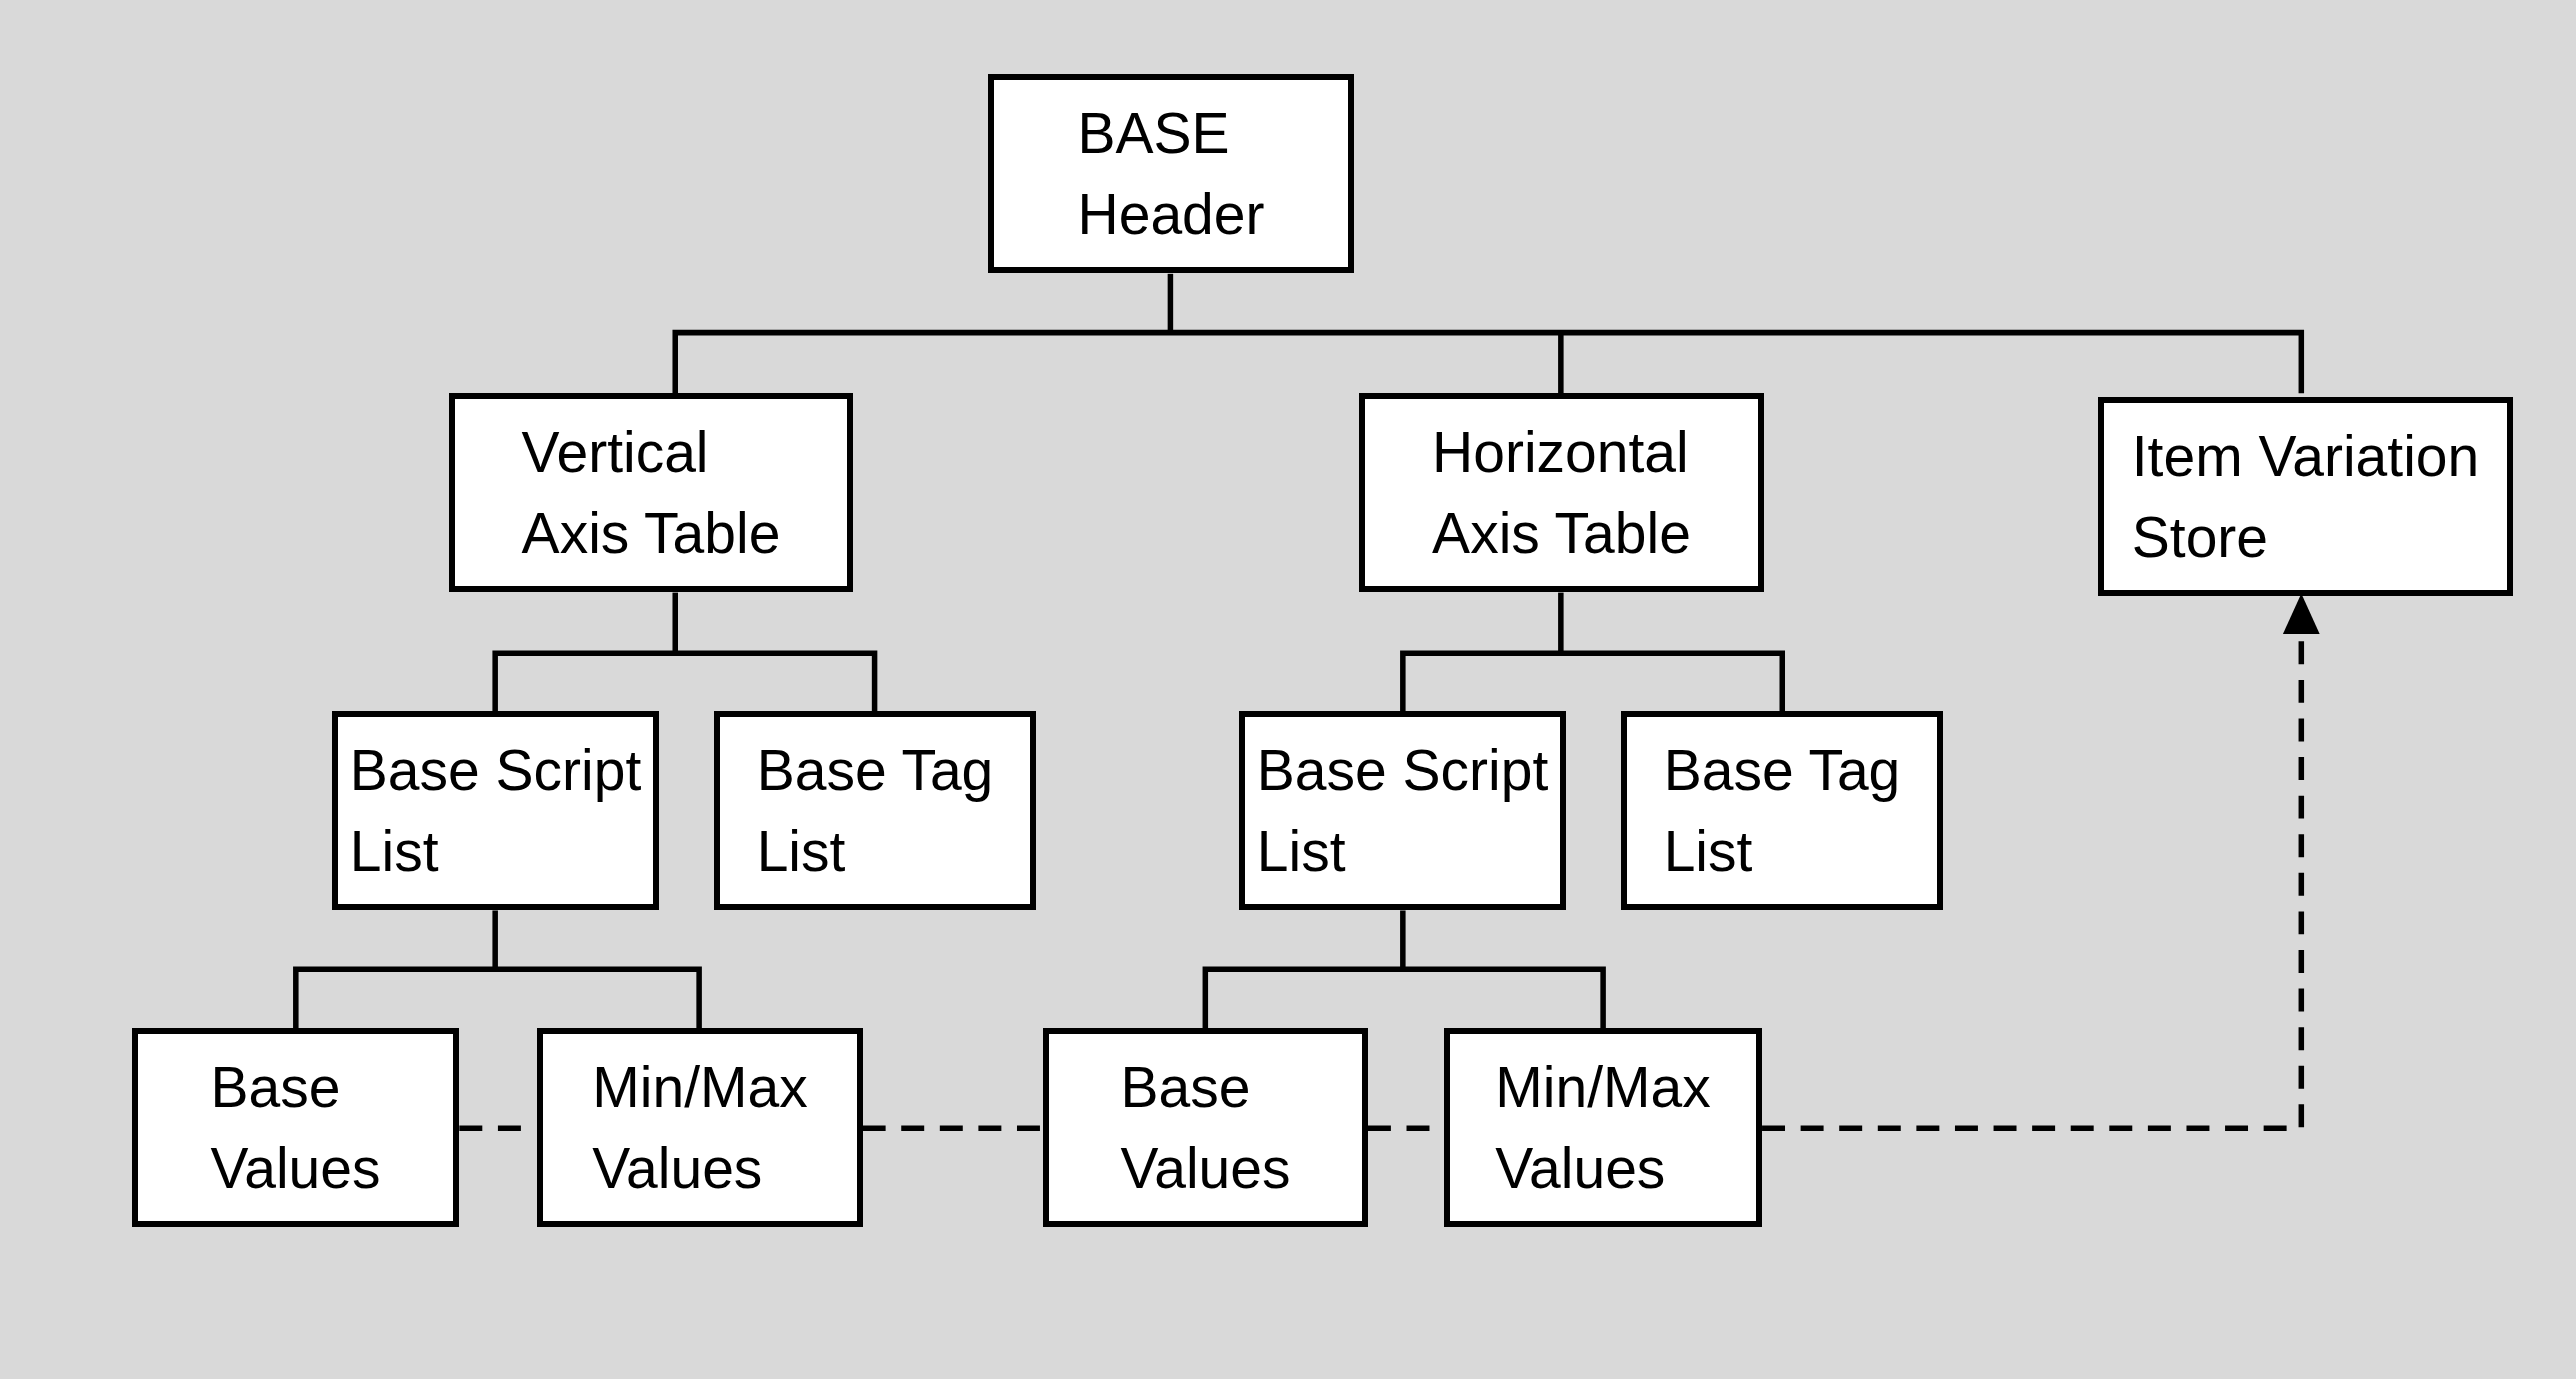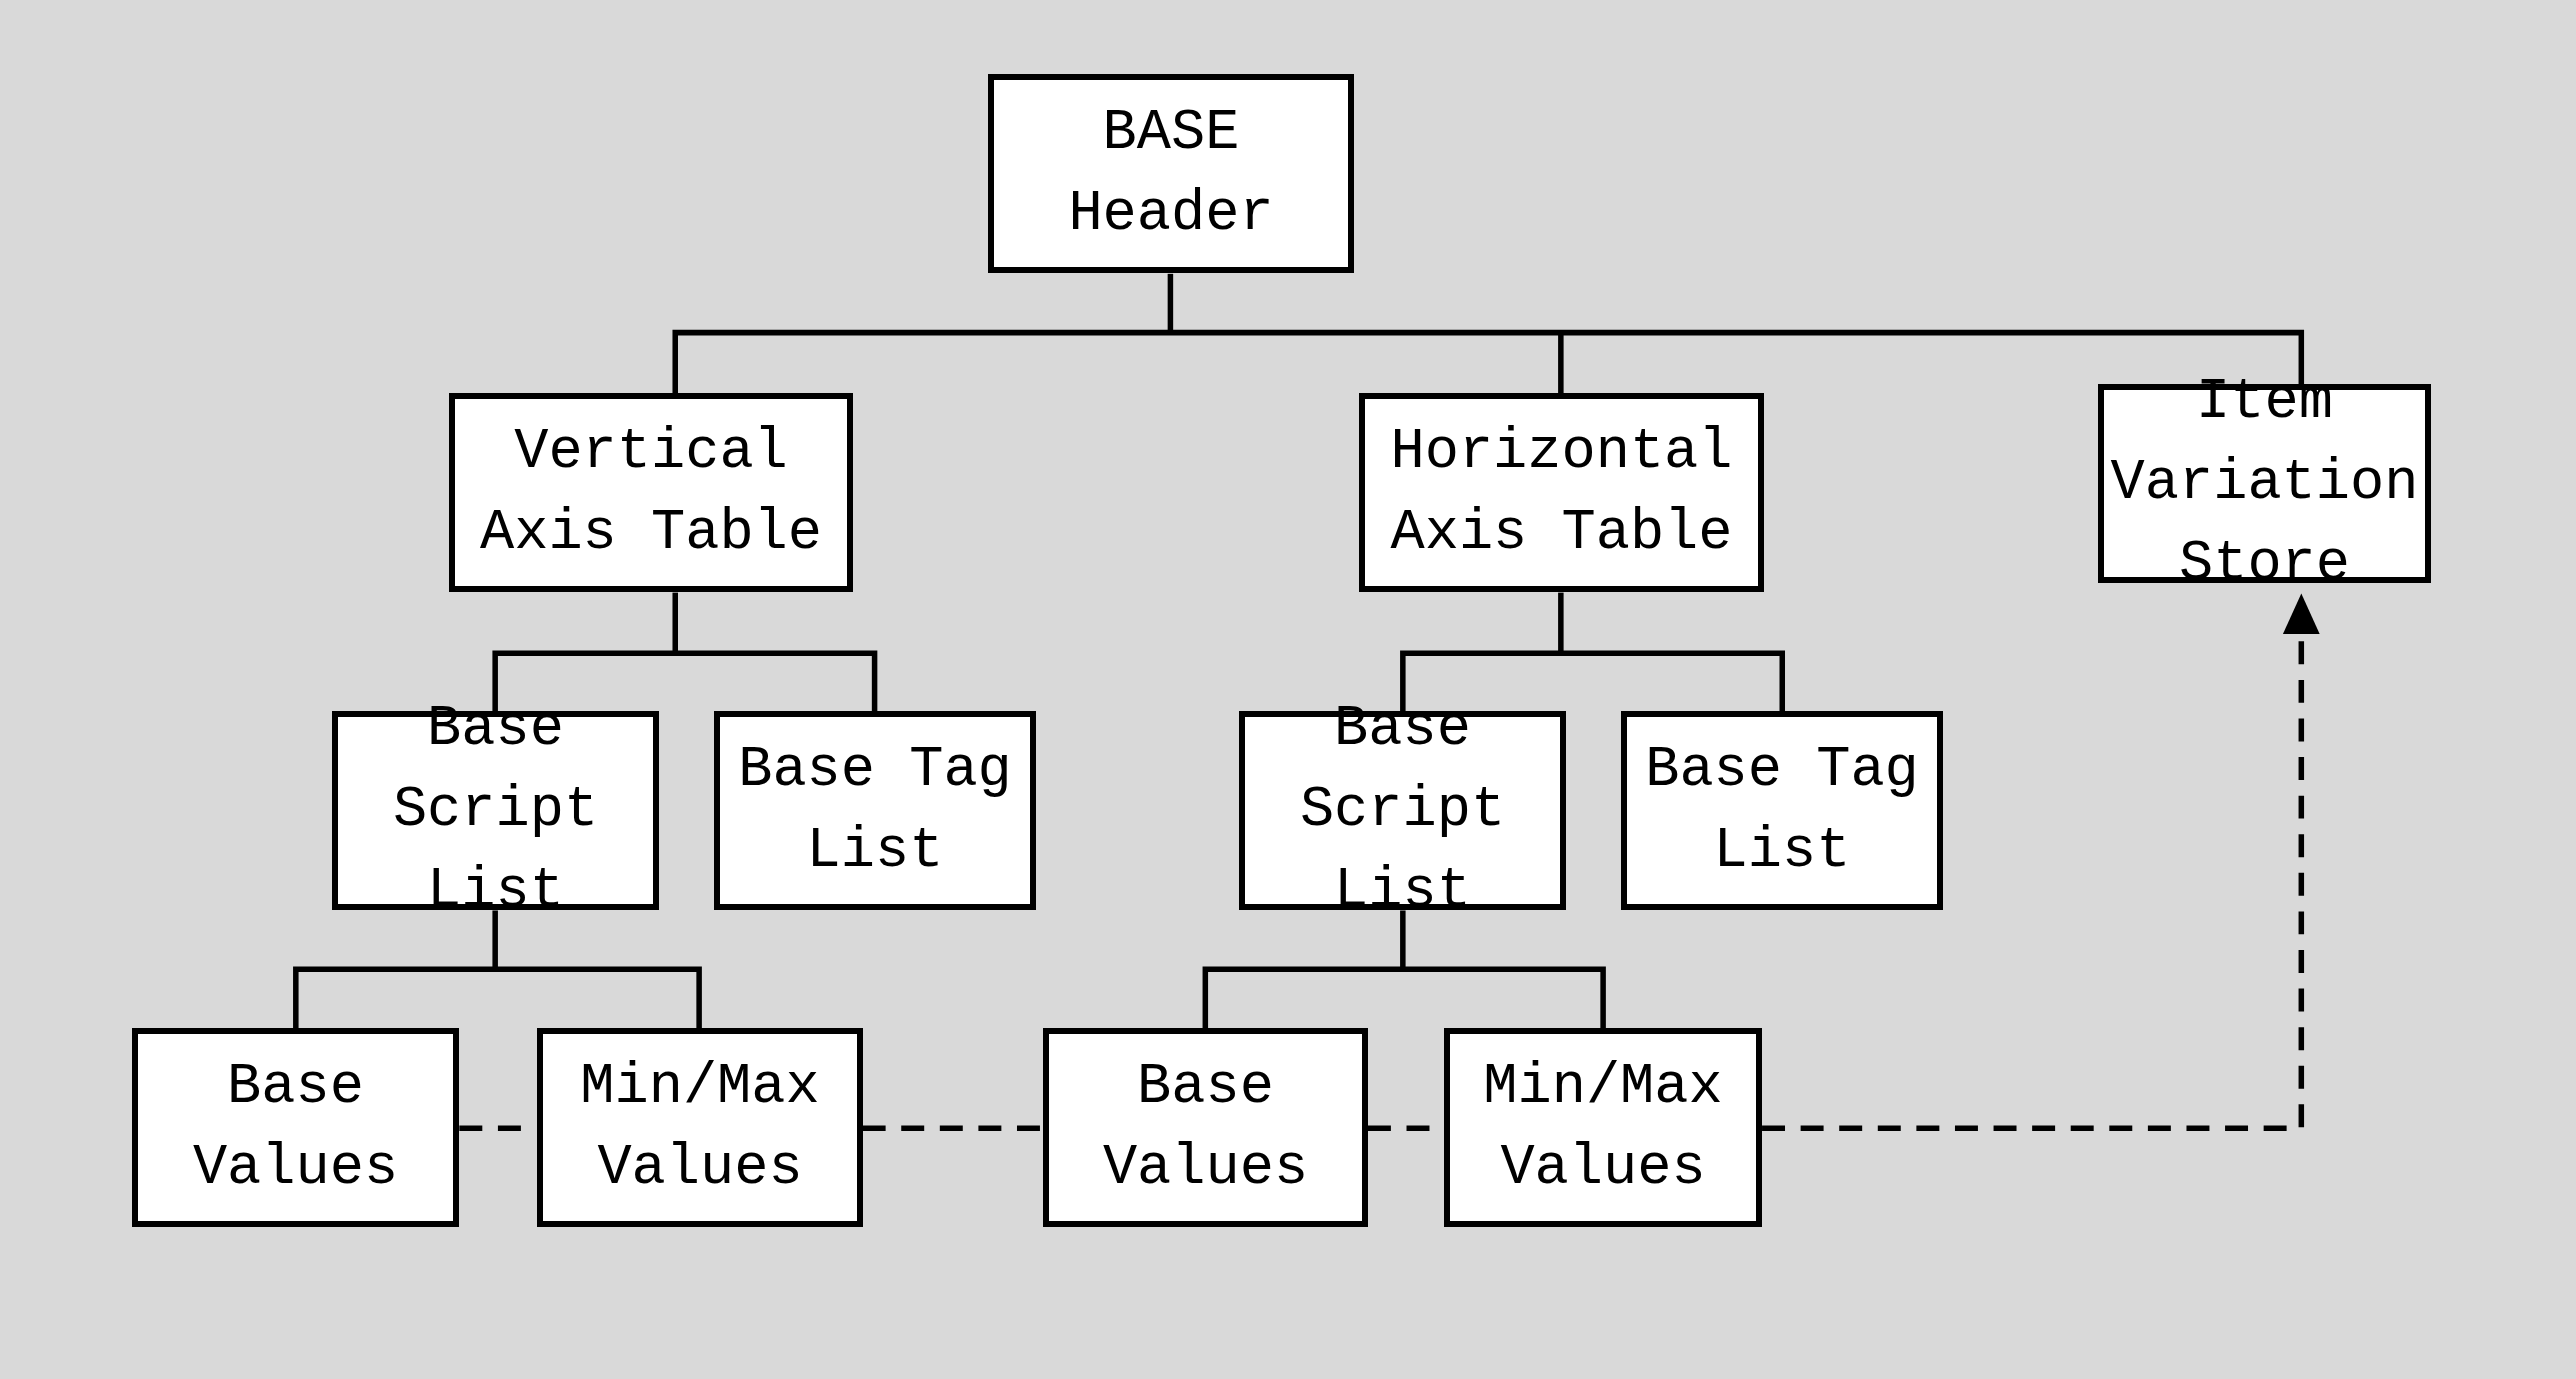--- a/index.html
+++ b/index.html
@@ -38,22 +38,21 @@
     stroke: none;
   }
   .node {
     position: absolute;
     box-sizing: border-box;
     background: #ffffff;
     border: 6.4px solid #000000;
     display: flex;
     align-items: center;
     justify-content: center;
-    text-align: center;
-    font-family: Liberation Mono, monospace;
+    text-align: left;
   }
   .node .label {
     white-space: pre-line;
     font-size: 57px;
     line-height: 81px;
     color: #000000;
     letter-spacing: 0;
   }
 </style>
 </head>
@@ -92,21 +91,21 @@
   </div>
 
   <div class="node" style="left:449px; top:393px; width:404px; height:199px;">
     <span class="label">Vertical
 Axis Table</span>
   </div>
   <div class="node" style="left:1359px; top:393px; width:405px; height:199px;">
     <span class="label">Horizontal
 Axis Table</span>
   </div>
-  <div class="node" style="left:2098px; top:384px; width:333px; height:199px;">
+  <div class="node" style="left:2098px; top:397px; width:415px; height:199px;">
     <span class="label">Item Variation
 Store</span>
   </div>
 
   <div class="node" style="left:332px; top:711px; width:327px; height:199px;">
     <span class="label">Base Script
 List</span>
   </div>
   <div class="node" style="left:714px; top:711px; width:322px; height:199px;">
     <span class="label">Base Tag

